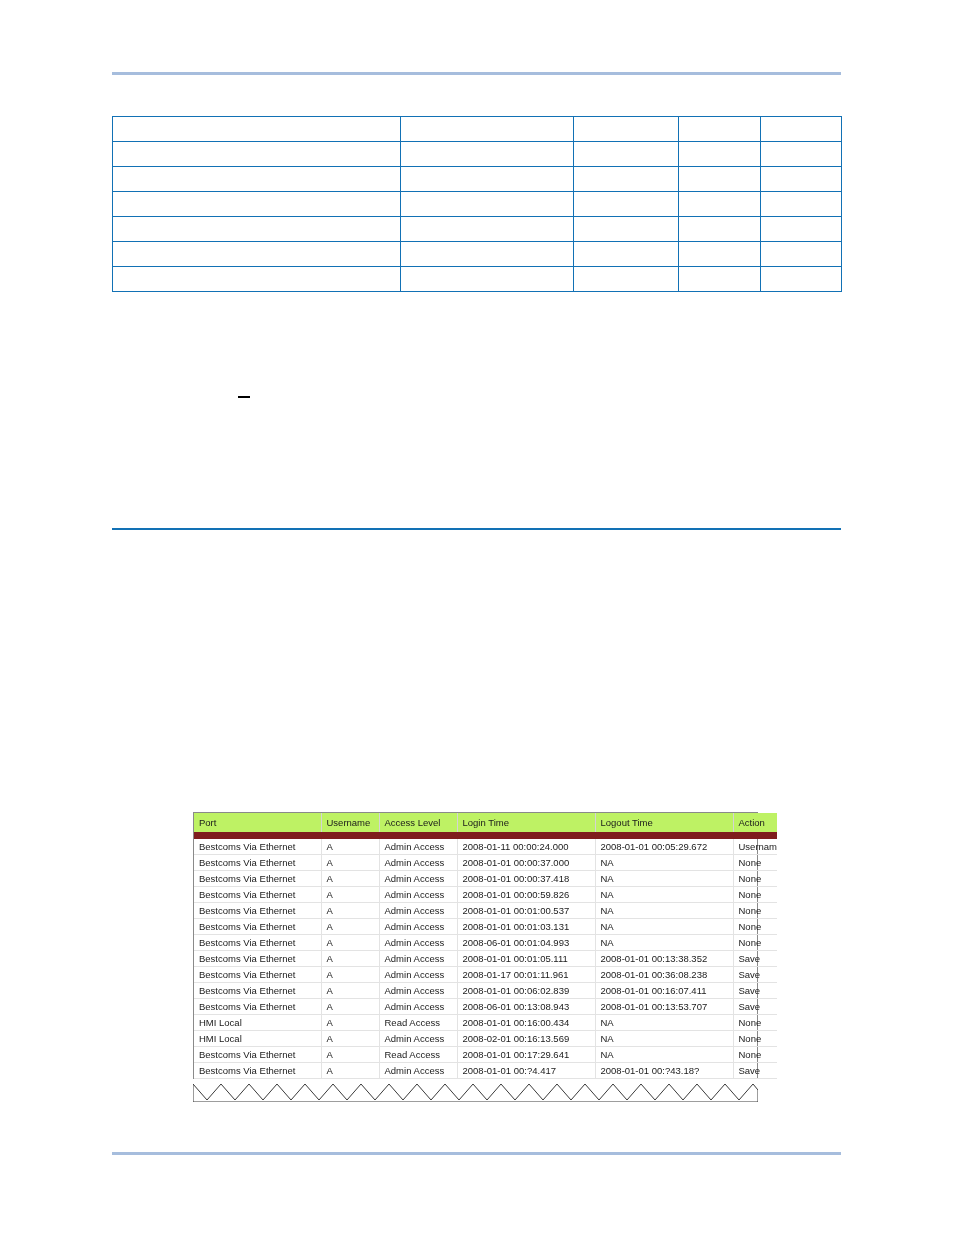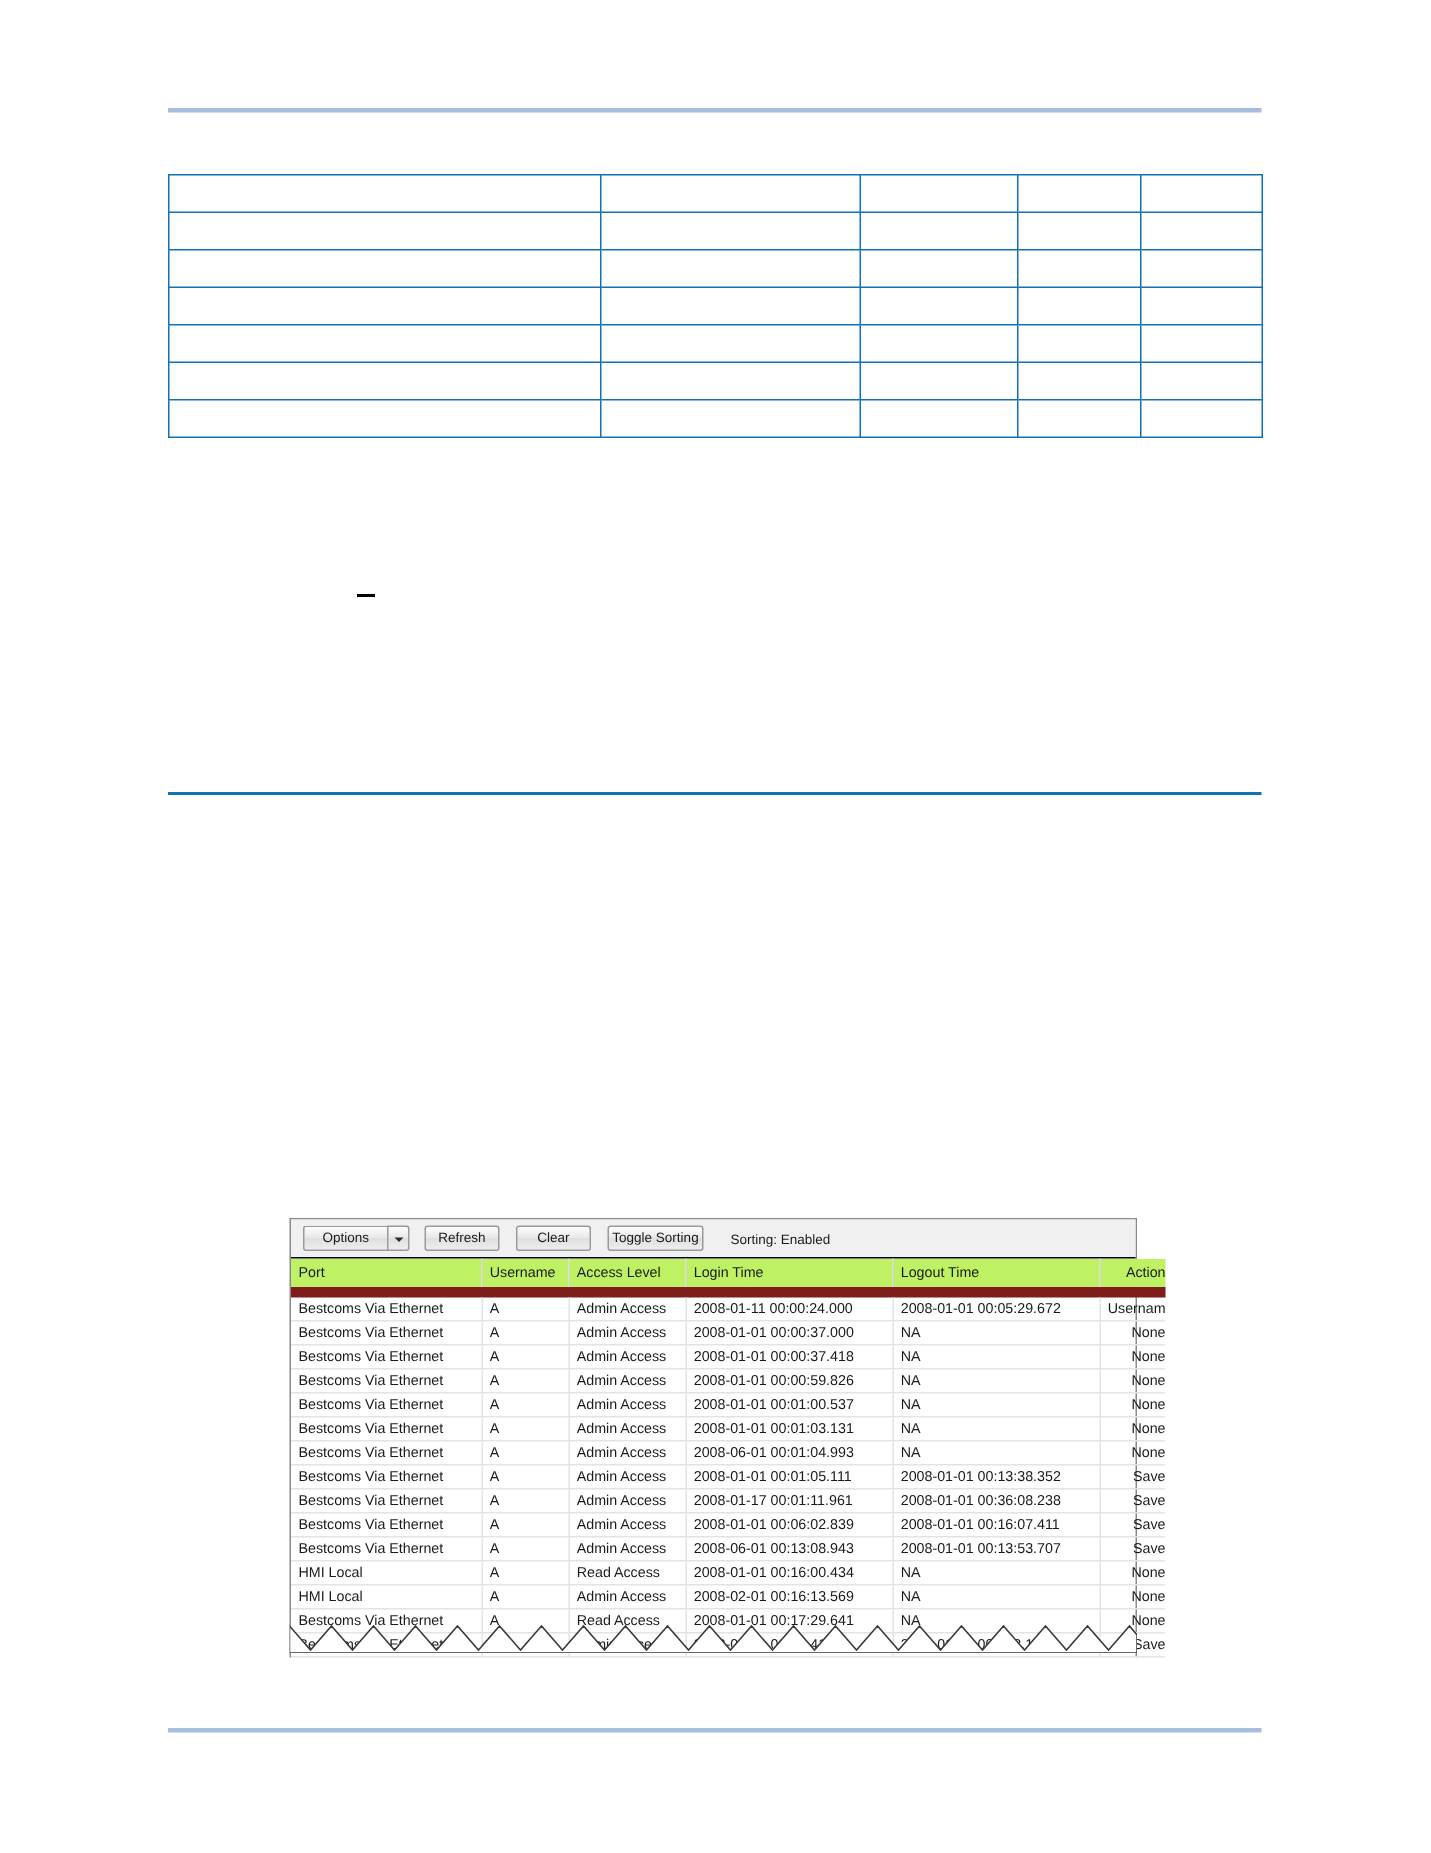--- a/index.html
+++ b/index.html
@@ -133,21 +133,21 @@
   .grid td {
     border-right: 1px solid #e3e3e3;
     border-bottom: 1px solid #e3e3e3;
     font-size: 9.5px;
     color: #1a1a1a;
     padding: 1px 0 1px 5px;
     height: 13px;
     white-space: nowrap;
     overflow: hidden;
   }
-  .grid th:last-child, .grid td:last-child { border-right: none; text-align: right; }
+  .grid th:last-child, .grid td:last-child { border-right: none; }
 
   .col-port    { width: 127px; }
   .col-user    { width: 58px; }
   .col-access  { width: 78px; }
   .col-login   { width: 138px; }
   .col-logout  { width: 138px; }
   .col-action  { width: 44px; }
 
   
   .torn {
@@ -225,30 +225,20 @@
         <td></td>
         <td></td>
       </tr>
     </tbody>
 </table>
 
 <div class="dash-mark"></div>
 
 <div class="shot">
 
-  <div class="toolbar">
-    <button class="btn btn-options">Options</button>
-    <button class="btn btn-arrow">
-        <span class="caret"></span>
-      </button>
-    <button class="btn btn-refresh">Refresh</button>
-    <button class="btn btn-clear">Clear</button>
-    <button class="btn btn-toggle">Toggle Sorting</button>
-    <span class="sorting-status">Sorting: Enabled</span>
-  </div>
 
   <table class="grid">
     <colgroup>
       <col class="col-port">
         <col class="col-user">
         <col class="col-access">
       <col class="col-login">
         <col class="col-logout">
         <col class="col-action">
     </colgroup>

